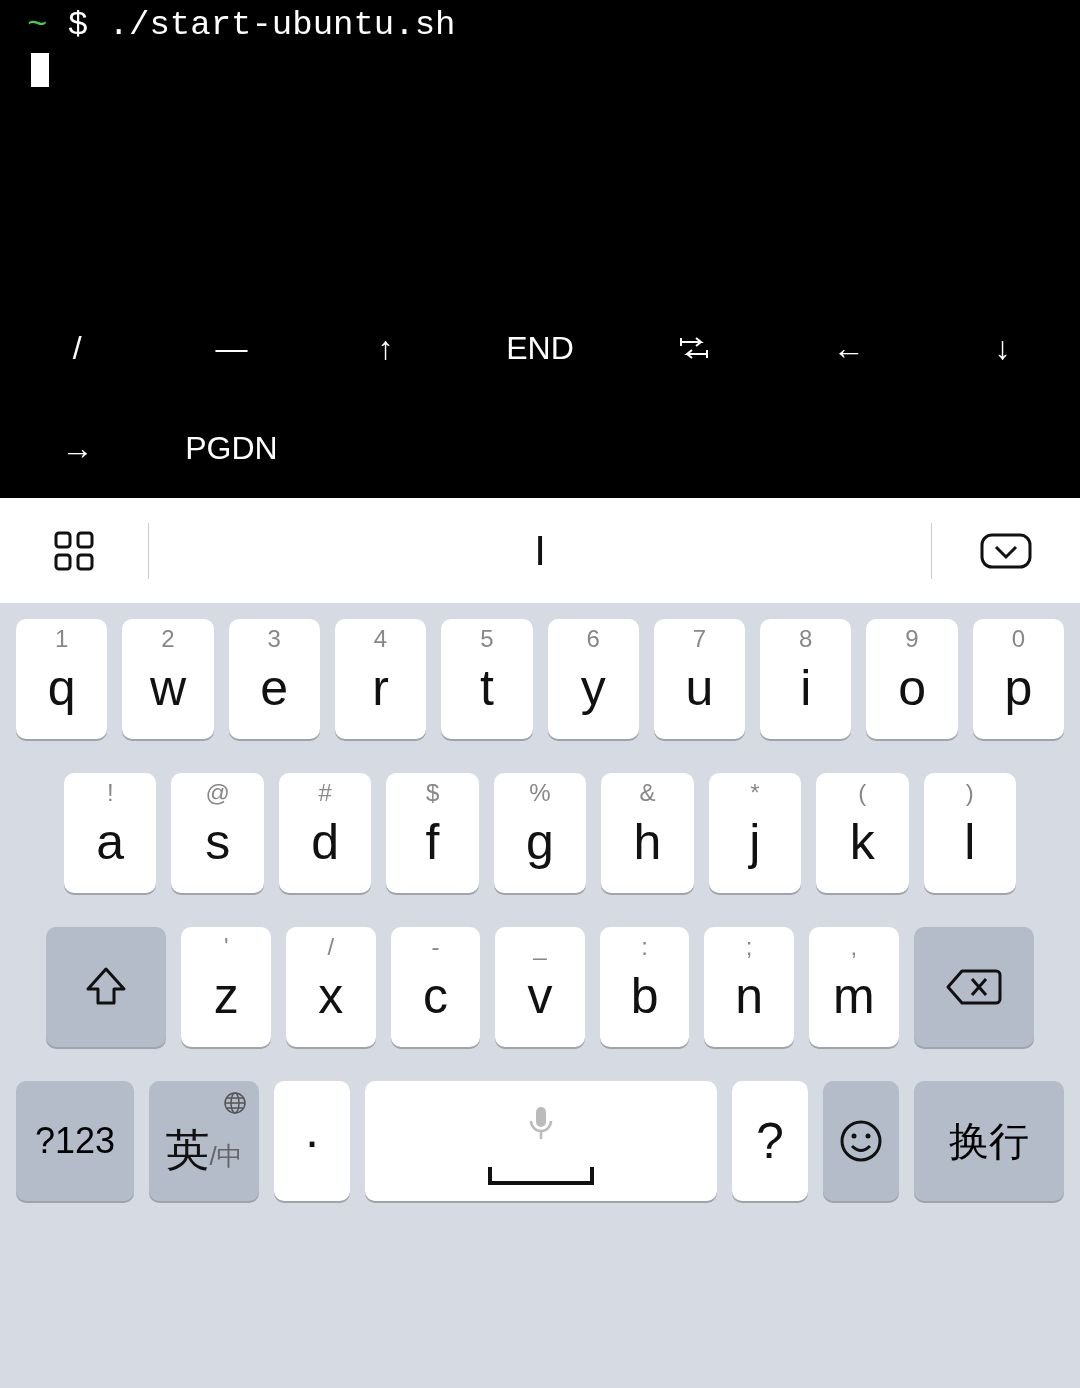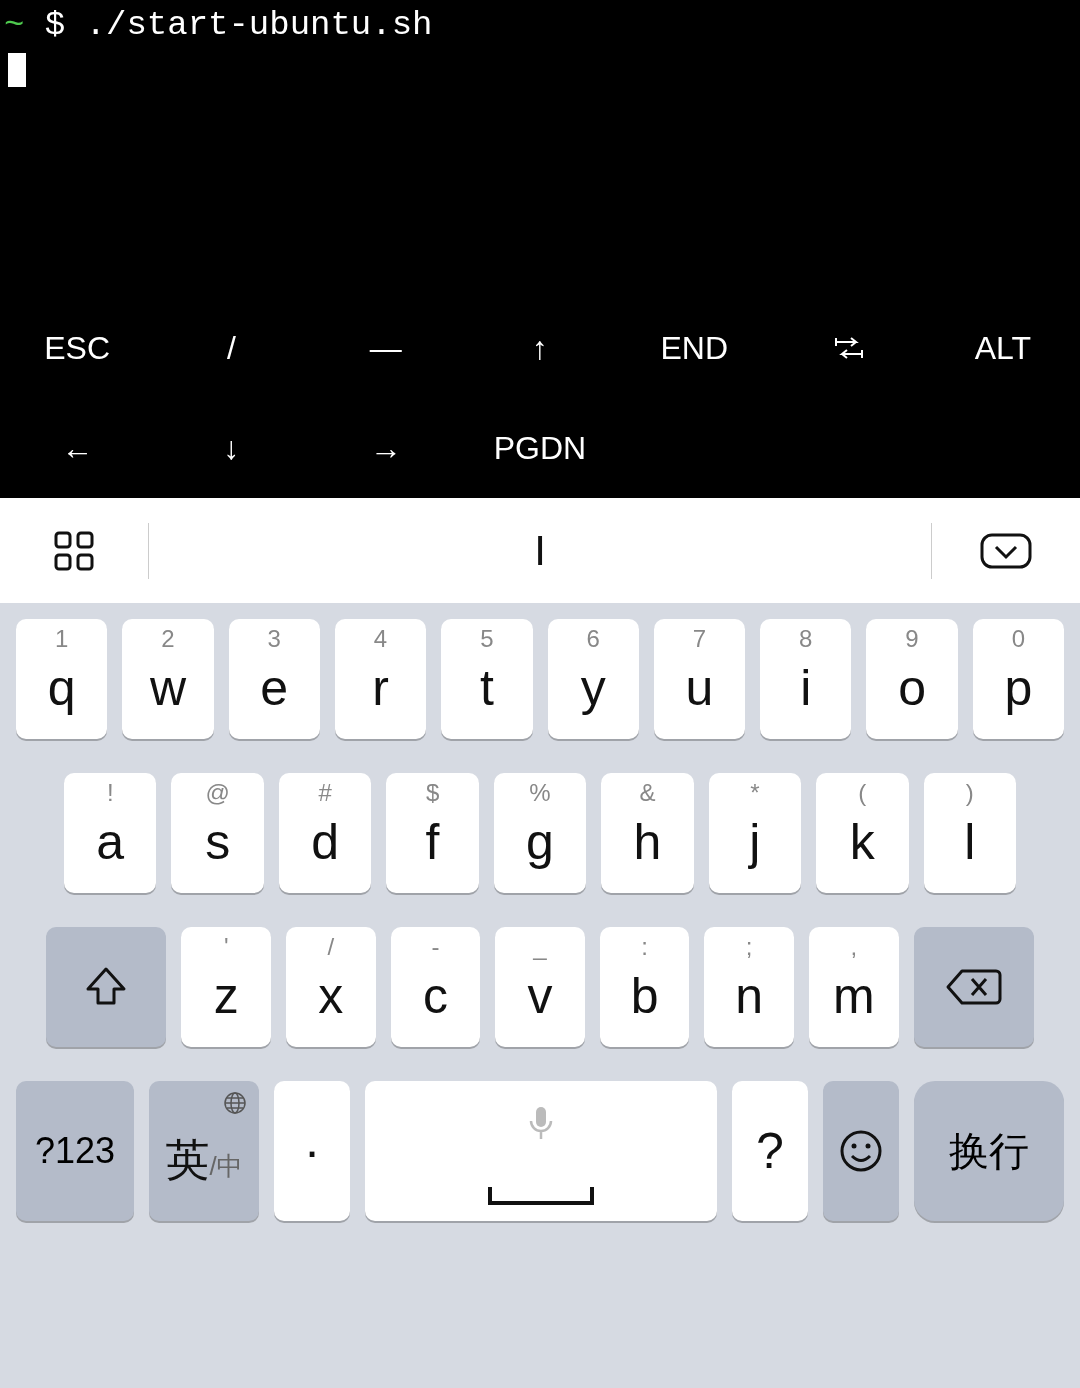--- a/index.html
+++ b/index.html
@@ -13,20 +13,21 @@
     flex-direction: column;
   }
   .terminal {
     font-family: "Courier New", monospace;
     font-size: 34px;
     color: #fff;
     padding: 4px;
     flex: 0 0 auto;
     height: 298px;
     line-height: 1.25;
+    margin-left: 23px;
   }
   .terminal .tilde { color: #4ec94e; }
   .terminal .cursor {
     display: inline-block;
     background: #fff;
     width: 18px;
     height: 34px;
     vertical-align: text-bottom;
     margin-left: 4px;
   }
@@ -104,69 +105,67 @@
   .key .main {
     font-size: 50px;
     color: #111;
     margin-top: 18px;
   }
   .krow-1 .key { flex: 1; }
   .krow-2 { padding: 0 48px; }
   .krow-2 .key { flex: 1; }
   .krow-3 .key.letter { width: 89.6px; }
   .krow-3 .key.gray { width: 120px; }
-  .krow-4 .key { height: 140px; }
+  .krow-4 .key { height: 120px; }
   .krow-4 { align-items: stretch; }
   .space-key {
     background: #fff;
     border-radius: 10px;
     box-shadow: 0 2px 0 rgba(0,0,0,0.25);
     display: flex;
     flex-direction: column;
     align-items: center;
     justify-content: flex-end;
     padding-bottom: 12px;
     flex: 1;
   }
   .space-key svg.mic { position: absolute; top: 24px; }
   .space-key { position: relative; }
-  .enter-key { font-size: 40px; border-radius: 21px; }
+  .enter-key { font-size: 40px; }
   .lang-key { position: relative; }
   .lang-key .globe {
     position: absolute;
     top: 10px;
     right: 12px;
   }
 </style>
 </head>
 <body>
 
 <div class="terminal">
   <div>
     <span class="tilde">~</span><span> $ ./start-ubuntu.sh</span>
   </div>
   <div>
     <span class="cursor"></span>
   </div>
 </div>
 
 <div class="extra-keys">
-  <div class="ekey">ESC</div>
   <div class="ekey">/</div>
   <div class="ekey">—</div>
   <div class="ekey">↑</div>
   <div class="ekey">END</div>
 
   <div class="ekey">
     <svg width="30" height="24" viewBox="0 0 30 24">
       <path d="M2 2 v8 M2 6 h20 l-5 -4 M22 6 l-5 4" stroke="#fff" stroke-width="2" fill="none"></path>
       <path d="M28 22 v-8 M28 18 h-20 l5 -4 M8 18 l5 4" stroke="#fff" stroke-width="2" fill="none"></path>
     </svg>
   </div>
-  <div class="ekey">ALT</div>
   <div class="ekey">←</div>
   <div class="ekey">↓</div>
   <div class="ekey">→</div>
   <div class="ekey">PGDN</div>
 </div>
 
 <div class="suggestion-bar">
   <div class="sug-icon">
     <svg width="48" height="48" viewBox="0 0 48 48">
       <rect x="6" y="6" width="14" height="14" rx="3" fill="none" stroke="#111" stroke-width="3"></rect>

